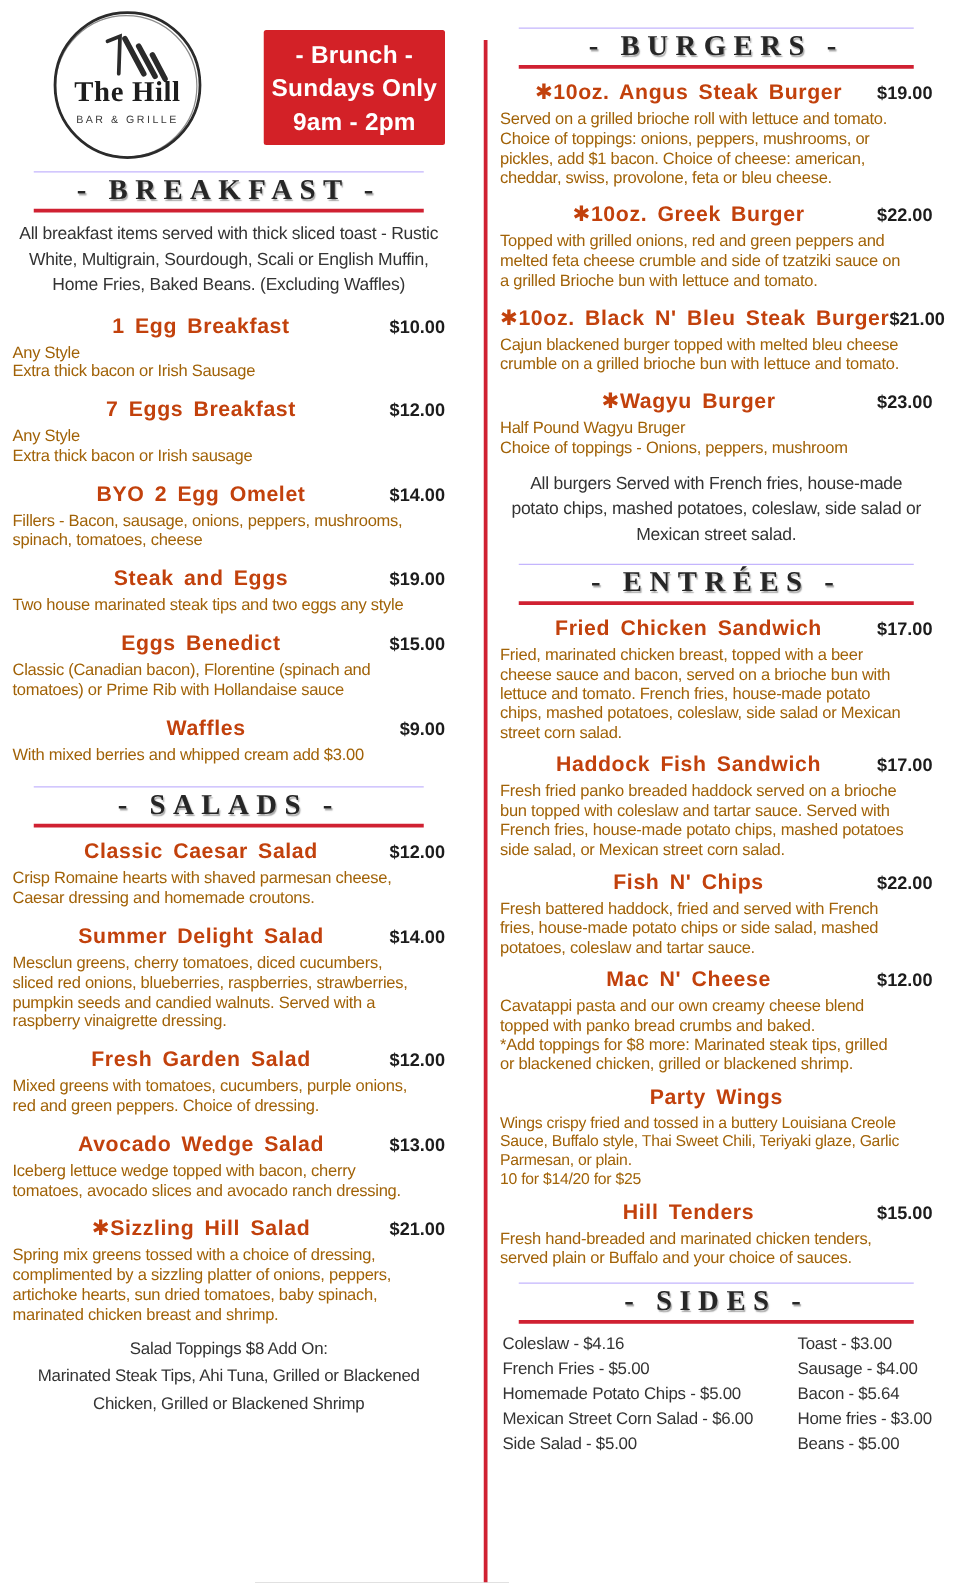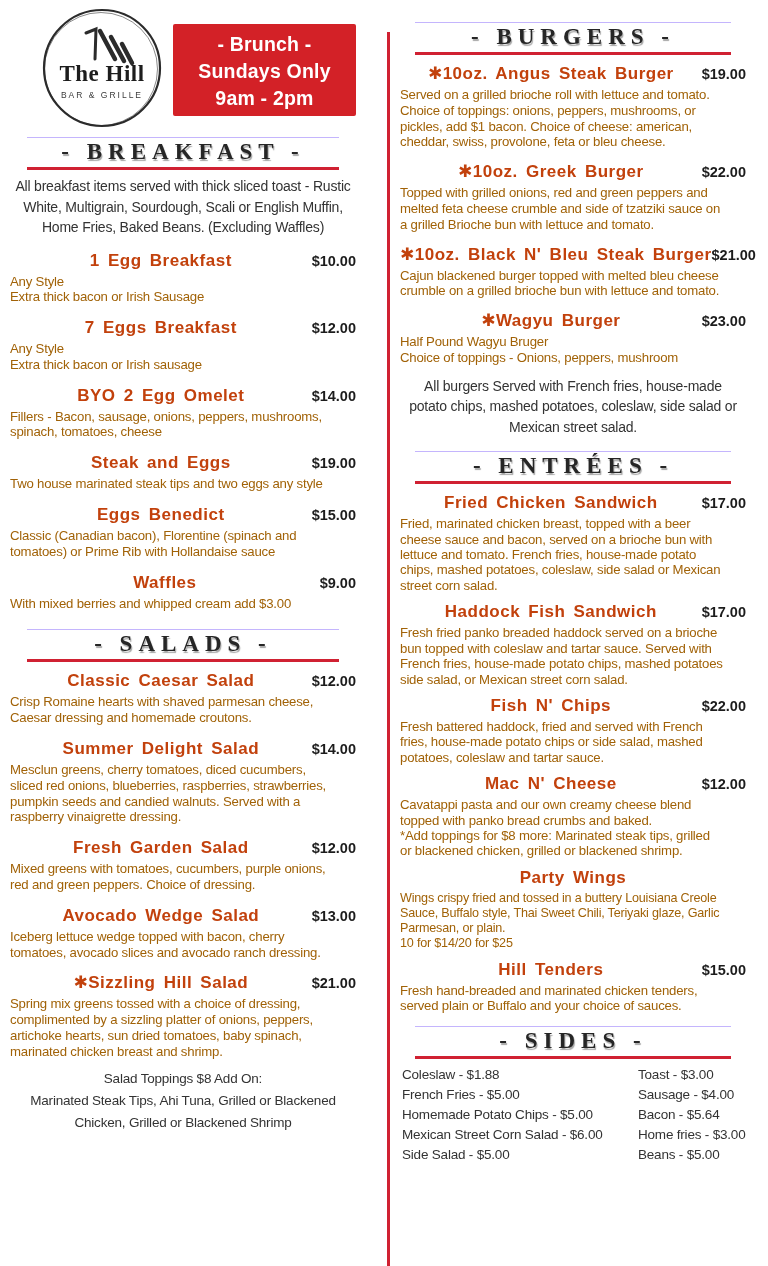--- a/index.html
+++ b/index.html
@@ -21,21 +21,21 @@
   .logo-name {
     position:absolute; left:0; right:0; top:55px; text-align:center;
     font-family:"Liberation Serif","DejaVu Serif",serif; font-weight:bold;
     font-size:23px; letter-spacing:.5px; color:#1d1d1d;
   }
   .logo-tagline {
     position:absolute; left:0; right:0; top:84px; text-align:center;
     font-size:8.5px; letter-spacing:2px; color:#3a3a3a;
   }
   .brunch-box {
-    margin-left:auto; margin-top:18px; width:183px; height:92px;
+    margin-left:auto; margin-top:18px; width:145px; height:92px;
     background:#d32127; border-radius:2px; color:#fff; text-align:center;
     font-weight:bold; font-size:19.5px; line-height:27px; padding-top:7px;
     letter-spacing:.2px;
   }
 
   
   .section-header {
     border-top:1px solid #c4b5fd; border-bottom:3px solid #d02132;
     text-align:center; margin:14px auto 0; padding:1px 0 2px;
     font-family:"Liberation Serif","DejaVu Serif",serif; font-weight:bold;
@@ -283,21 +283,21 @@
             <span class="item-price">$15.00</span>
           </div>
         <div class="item-desc">Fresh hand-breaded and marinated chicken tenders, served plain or Buffalo and your choice of sauces.</div>
       </div>
     </div>
 
     <div class="section-header" style="margin-top:12px;">- SIDES -</div>
 
     <div class="sides-cols">
       <div class="sides-col1">
-        <div class="side-line">Coleslaw - $1.88</div>
+        <div class="side-line">Coleslaw - $4.16</div>
         <div class="side-line">French Fries - $5.00</div>
         <div class="side-line">Homemade Potato Chips - $5.00</div>
         <div class="side-line">Mexican Street Corn Salad - $6.00</div>
         <div class="side-line">Side Salad - $5.00</div>
       </div>
       <div class="sides-col2">
         <div class="side-line">Toast - $3.00</div>
         <div class="side-line">Sausage - $4.00</div>
         <div class="side-line">Bacon - $5.64</div>
         <div class="side-line">Home fries - $3.00</div>

